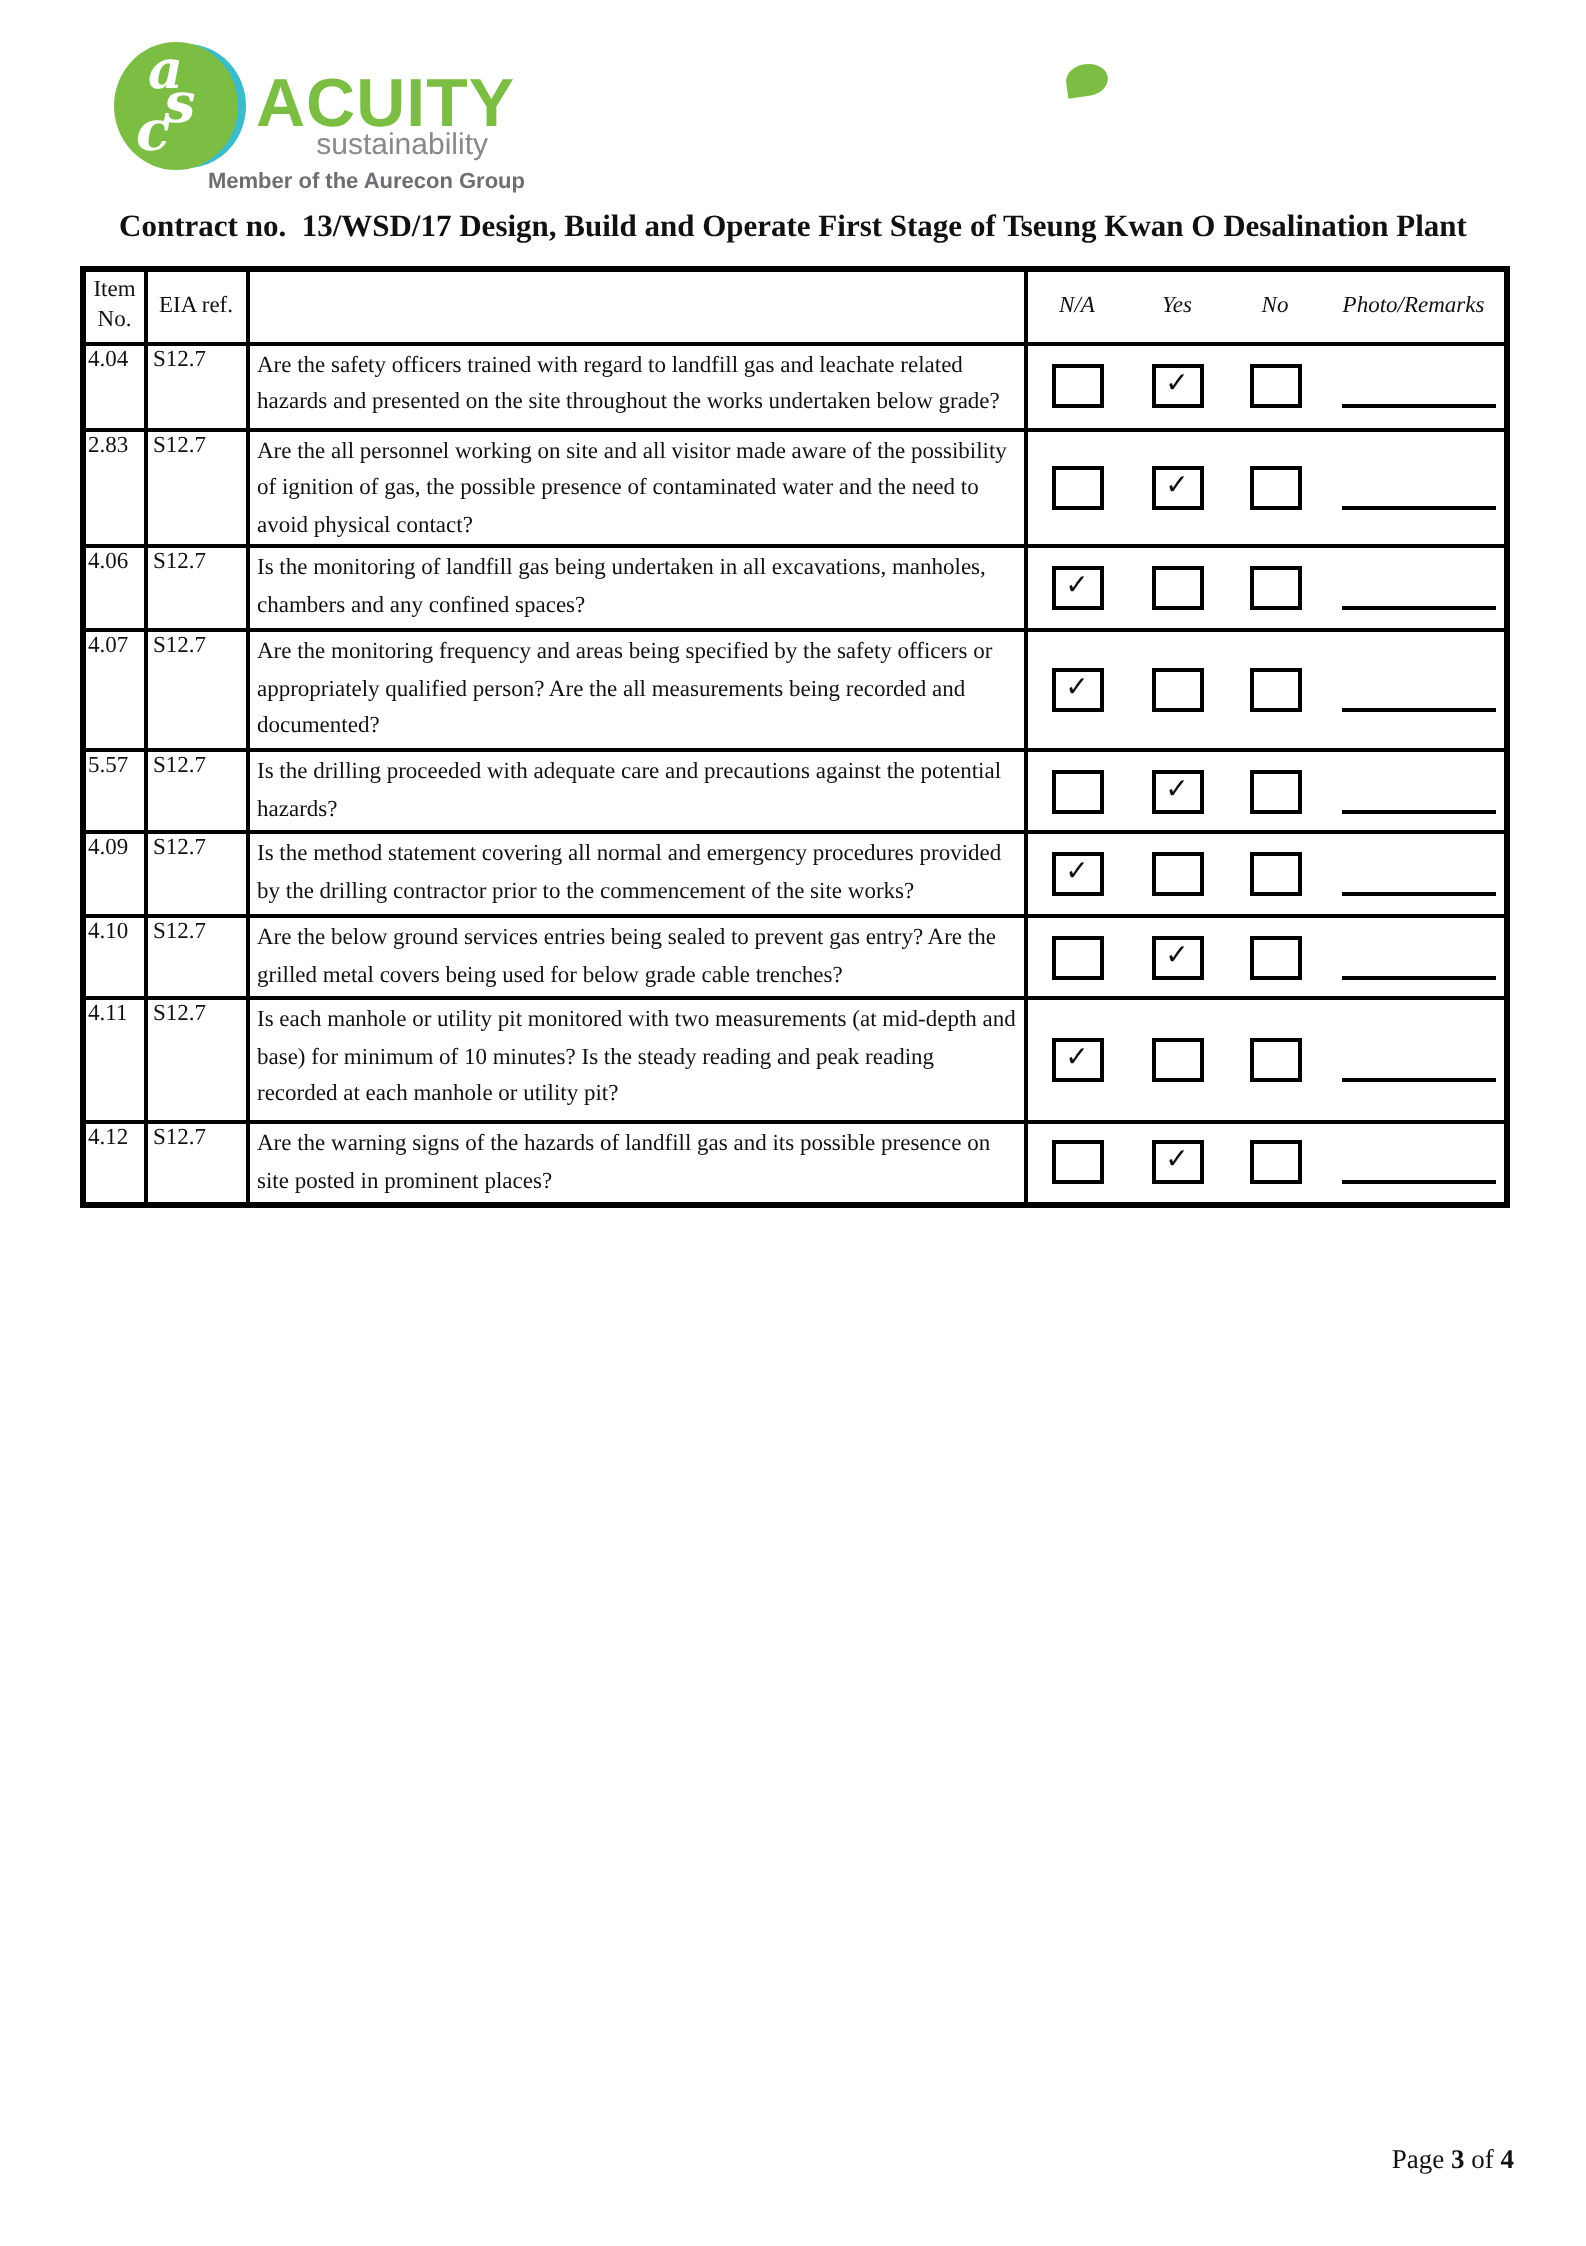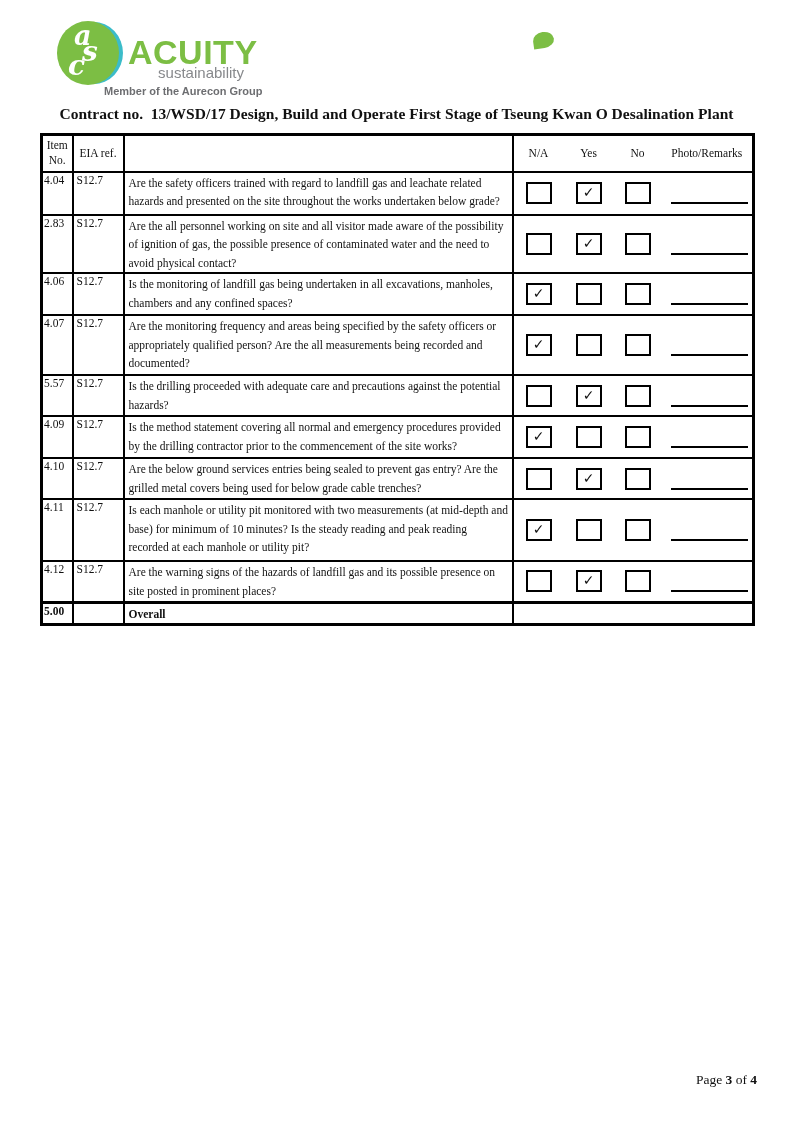--- a/index.html
+++ b/index.html
@@ -33,21 +33,21 @@
   col.c1{width:31px;}col.c2{width:51px;}col.c3{width:389px;}col.c4{width:241px;}
   th,td{border:2px solid #000;vertical-align:top;font-weight:normal;overflow:hidden;}
   thead tr{height:37px;}
   thead th{vertical-align:middle;text-align:center;line-height:15px;padding:0;}
   th.answers-header{border-bottom:none;}
   td.c-item{padding:1px 1px 0 1px;text-align:left;}
   td.c-eia{padding:1px 0 12px 3px;}
   td.c-q{padding:1px 2px 0 4px;line-height:18.5px;}
   td.c-ans{vertical-align:middle;padding:0;}
   .ans-flex{display:flex;align-items:flex-end;}
-  .ans-flex.hdr{align-items:center;}
+  .ans-flex.hdr{align-items:center;font-style:italic;}
   .slot{display:flex;justify-content:center;}
   .s-na{width:50px;}.s-yes{width:50px;}.s-no{width:48px;}
   .s-rem{flex:1;justify-content:flex-start;}
   .cbox{width:22px;height:18px;border:2px solid #000;background:#fff;display:flex;align-items:center;justify-content:center;
     font-size:14px;line-height:1;cursor:pointer;}
   .remark-line{width:77px;height:20px;border-bottom:2px solid #000;margin-left:9px;}
   
   tbody tr:nth-child(1){height:43px;}
   tbody tr:nth-child(2){height:54px;}
   tbody tr:nth-child(3){height:42px;}
@@ -297,24 +297,18 @@
               </span>
         <span class="slot s-no">
                 <span class="cbox"></span>
               </span>
         <span class="slot s-rem">
                 <span class="remark-line"></span>
               </span>
       </div>
     </td>
   </tr>
-        <tr class="section-row">
-    <td class="c-item">5.00</td>
-    <td class="c-eia"></td>
-    <td class="c-q">Overall</td>
-    <td class="c-ans"></td>
-  </tr>
       </tbody>
   </table>
 
   <div class="page-footer"><span>Page</span> <b>3</b> <span>of</span> <b>4</b></div>
 
 </div>
 
 </body></html>

